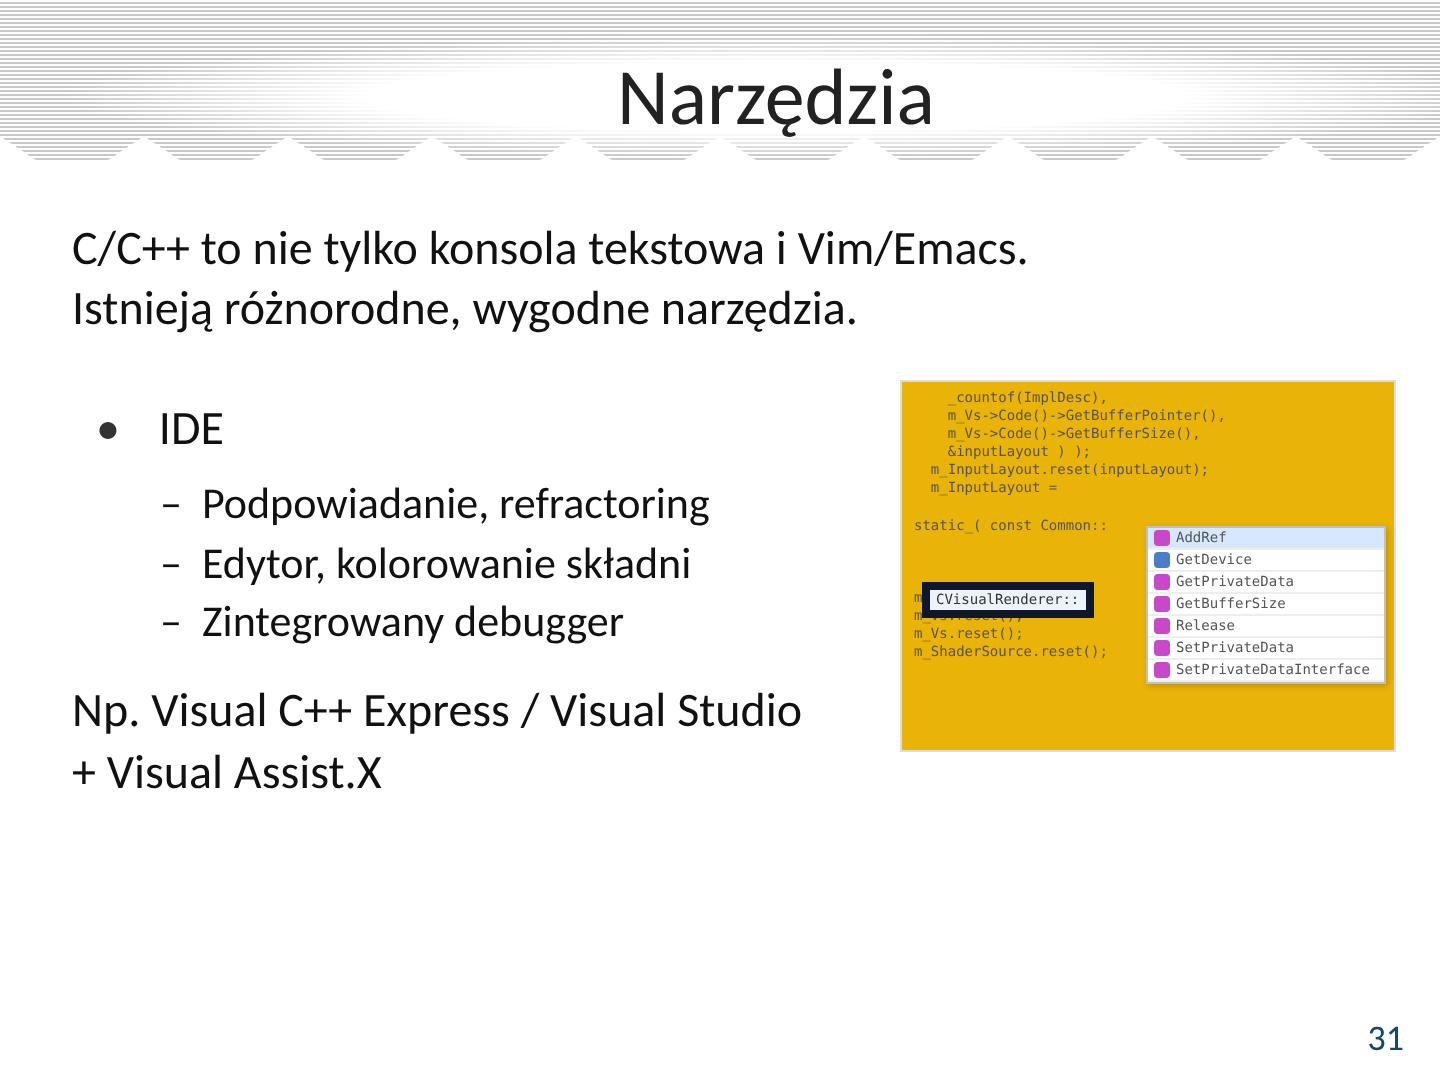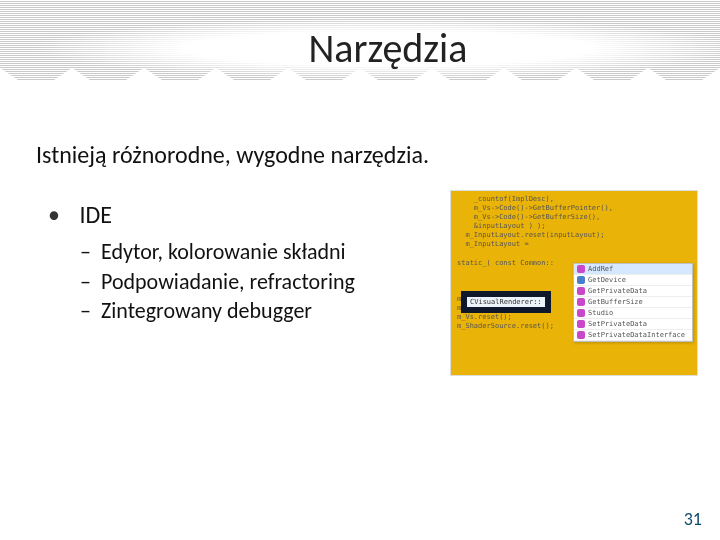--- a/index.html
+++ b/index.html
@@ -138,45 +138,49 @@
     }
     .ide-ico.mag { background: #c948c9; }
     .ide-ico.blu { background: #4a7ec9; }
     .ide-token {
       position: absolute;
       left: 10px;
       top: 100px;
       font-size: 7px;
       background: #edf3fb;
       padding: 1px 3px;
-      border: 6px solid #0f172a;
+      border: 4px solid #0f172a;
       color: #333;
     }
   </style>
 </head>
 <body>
 
 <div class="header-bg"></div>
 <h1 class="title">Narzędzia</h1>
 
 <div class="content">
   <p class="intro">
-    <br>
+    <span>C/C++ to nie tylko konsola tekstowa i Vim/Emacs.</span><br>
     <span>Istnieją różnorodne, wygodne narzędzia.</span>
   </p>
 
   <div class="bullet-main">
     <span>IDE</span>
   </div>
   <div class="sub-list">
+    <div class="sub-item">Podpowiadanie, refractoring</div>
     <div class="sub-item">Edytor, kolorowanie składni</div>
-    <div class="sub-item">Podpowiadanie, refractoring</div>
     <div class="sub-item">Zintegrowany debugger</div>
   </div>
 
+  <p class="footer-text">
+    <span>Np. Visual C++ Express / Visual Studio</span><br>
+    <span>+ Visual Assist.X</span>
+  </p>
 </div>
 
 <div class="ide-shot">
   <div class="ide-code">    _countof(ImplDesc),
     m_Vs-&gt;Code()-&gt;GetBufferPointer(),
     m_Vs-&gt;Code()-&gt;GetBufferSize(),
     &amp;inputLayout ) );
   m_InputLayout.reset(inputLayout);
   m_InputLayout =
 
@@ -201,21 +205,21 @@
     <div class="ide-popup-row">
         <span class="ide-ico mag"></span>
         <span>GetPrivateData</span>
       </div>
     <div class="ide-popup-row">
         <span class="ide-ico mag"></span>
         <span>GetBufferSize</span>
       </div>
     <div class="ide-popup-row">
         <span class="ide-ico mag"></span>
-        <span>Studio</span>
+        <span>Release</span>
       </div>
     <div class="ide-popup-row">
         <span class="ide-ico mag"></span>
         <span>SetPrivateData</span>
       </div>
     <div class="ide-popup-row">
         <span class="ide-ico mag"></span>
         <span>SetPrivateDataInterface</span>
       </div>
   </div>

